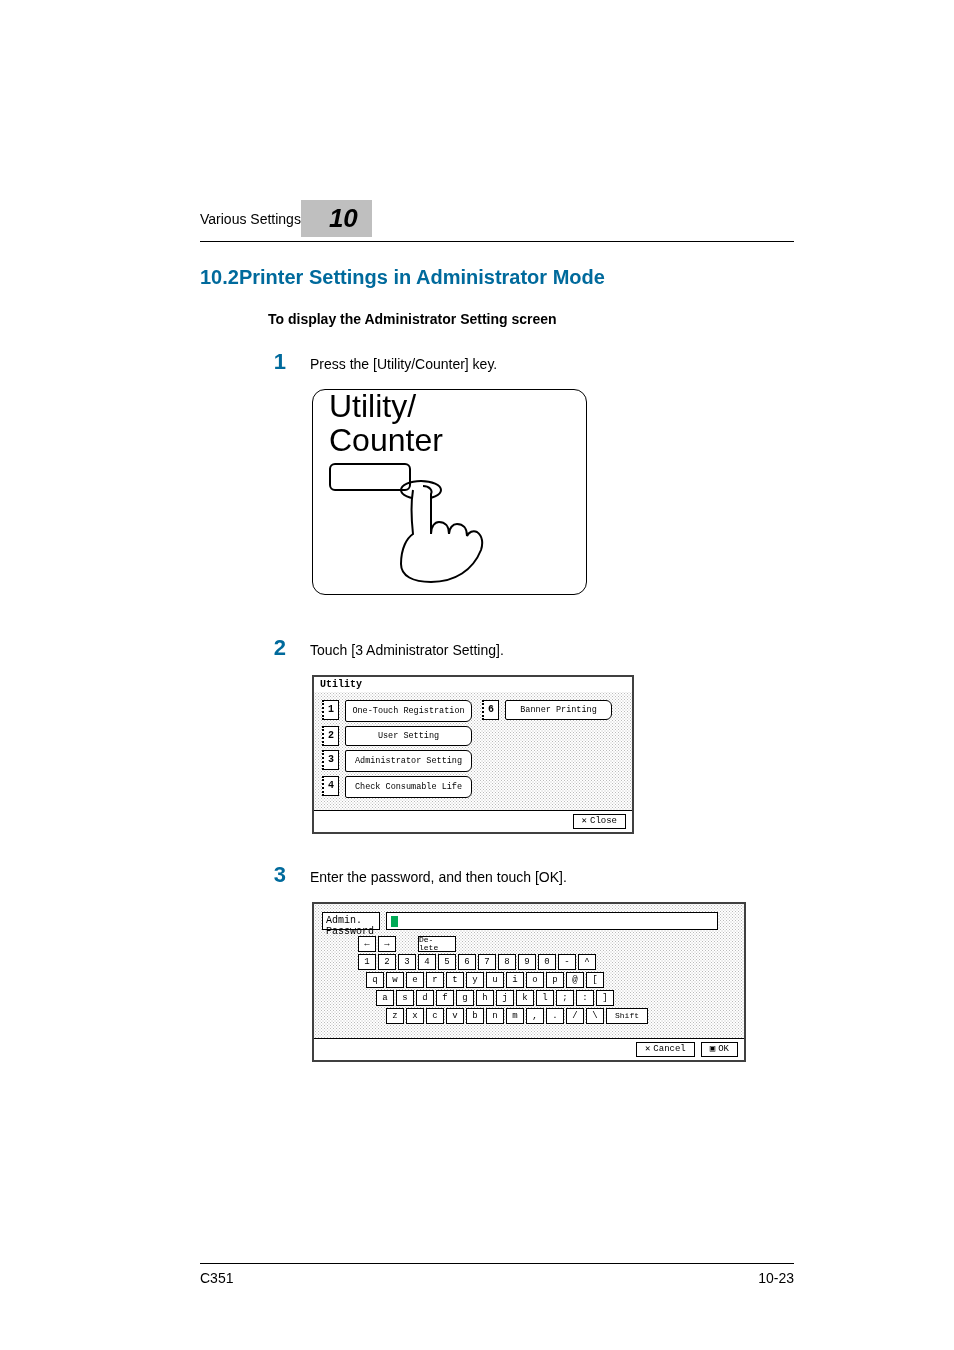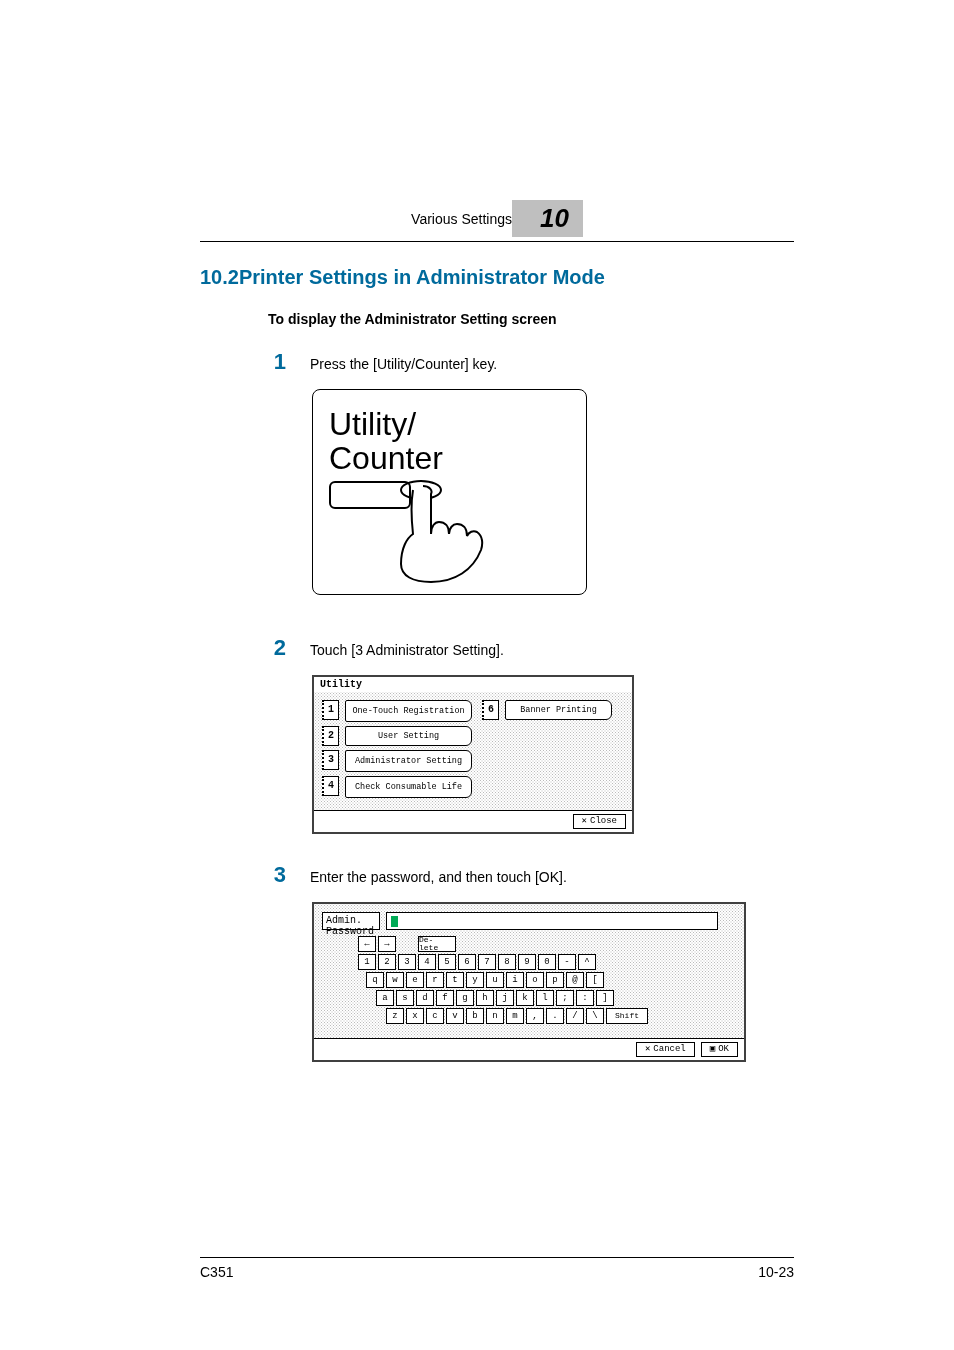--- a/index.html
+++ b/index.html
@@ -12,21 +12,21 @@
   .page {
     width: 954px;
     height: 1350px;
     position: relative;
     box-sizing: border-box;
     padding: 200px 160px 60px 200px;
   }
   .running-head {
     display: flex;
     align-items: center;
-    justify-content: center;
+    justify-content: flex-start;
     font-size: 14px;
   }
   .running-head .title {
     font-family: Arial, sans-serif;
   }
   .chapter-badge {
     background: #bfbfbf;
     padding: 3px 14px 3px 28px;
     font-weight: bold;
     font-style: italic;
@@ -74,24 +74,24 @@
   }
   .figure {
     margin-left: 112px;
     margin-bottom: 28px;
   }
   .figure.fig1 { margin-bottom: 40px; }
   .utility-box {
     width: 275px;
     height: 206px;
     border: 1px solid #000;
-    border-radius: 8px;
+    border-radius: 13px;
     position: relative;
     box-sizing: border-box;
-    padding: 18px 0 0 16px;
+    padding: 0 0 0 16px;
   }
   .utility-label {
     font-family: Arial, sans-serif;
     font-size: 32px;
     line-height: 1.05;
   }
   .key-rect {
     width: 78px;
     height: 24px;
     border: 2px solid #000;
@@ -236,21 +236,21 @@
   .key.wide { width: 38px; font-size: 8px; margin-left: 20px; }
   .key.shift { width: 42px; font-size: 8px; }
   .kbd-row.indent1 { padding-left: 8px; }
   .kbd-row.indent2 { padding-left: 18px; }
   .kbd-row.indent3 { padding-left: 28px; }
   .panel-footer-row.with-ok { gap: 6px; }
 
   
   .page-footer {
     position: absolute;
-    bottom: 70px;
+    bottom: 64px;
     left: 200px;
     right: 160px;
   }
   .page-footer .rule2 {
     border: none;
     border-top: 1px solid #000;
     margin-bottom: 6px;
   }
   .page-footer .row {
     display: flex;

